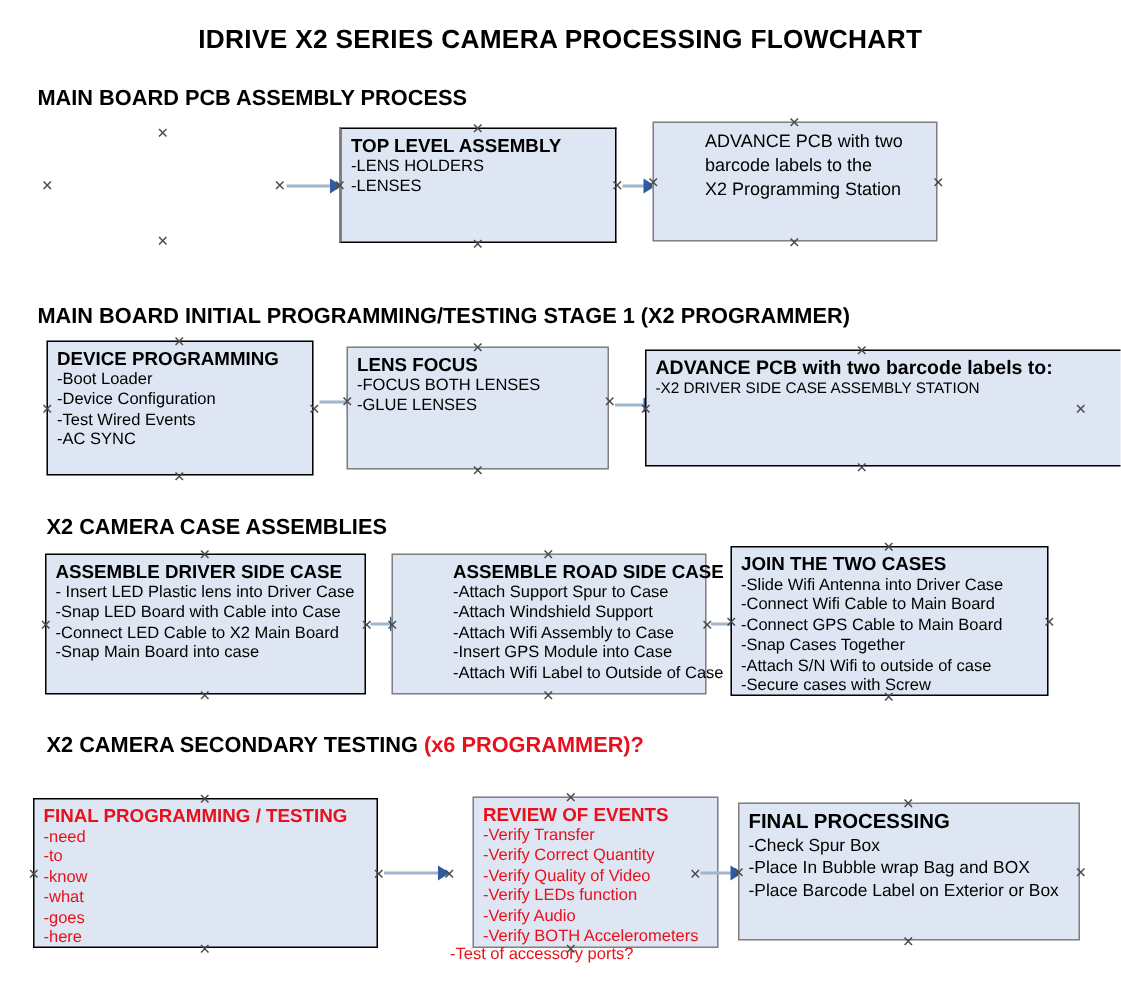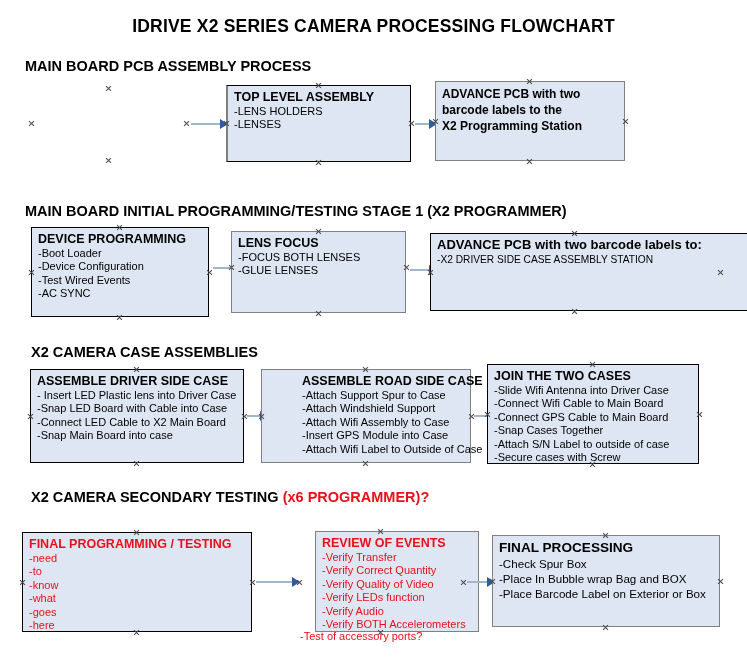--- a/index.html
+++ b/index.html
@@ -56,21 +56,21 @@
     font-size:11px;
     line-height:13.6px;
     white-space:nowrap;
     color:#000;
   }
   .box.red .hd,.box.red .li{color:#e8101a;}
   .box .hd.big{font-size:13px;}
   .box .li.sm{font-size:10.2px;}
   .box .li.lg{font-size:11.6px;line-height:15.2px;}
   .box .hd.lg{font-size:13.6px;line-height:16px;}
-  .box .ln{font-size:12px;font-weight:bold;line-height:16px;white-space:nowrap;}
+  .box .ln{font-size:12px;font-weight:normal;line-height:16px;white-space:nowrap;margin-left:28px;}
 
   .overflow-li{
     position:absolute;
     font-size:11px;
     line-height:13.6px;
     white-space:nowrap;
     color:#e8101a;
   }
 
   
@@ -234,21 +234,21 @@
     <div class="shaft" style="width:14px;"></div>
       <div class="head"></div>
   </div>
 
   <div class="box blk" style="left:487px;top:364px;width:212px;height:100px;">
     <div class="hd">JOIN THE TWO CASES</div>
     <div class="li">-Slide Wifi Antenna into Driver Case</div>
     <div class="li">-Connect Wifi Cable to Main Board</div>
     <div class="li">-Connect GPS Cable to Main Board</div>
     <div class="li">-Snap Cases Together</div>
-    <div class="li">-Attach S/N Label to outside of case</div>
+    <div class="li">-Attach S/N Wifi to outside of case</div>
     <div class="li">-Secure cases with Screw</div>
   </div>
   <div class="hx" style="left:589px;top:360.5px;"></div>
   <div class="hx" style="left:589px;top:460.5px;"></div>
   <div class="hx" style="left:483.5px;top:410.5px;"></div>
   <div class="hx" style="left:695.5px;top:410.5px;"></div>
 
   <div class="section-title" style="left:31px;top:489px;">
     <span>X2 CAMERA SECONDARY TESTING </span><span class="accent">(x6 PROGRAMMER)?</span>
   </div>

